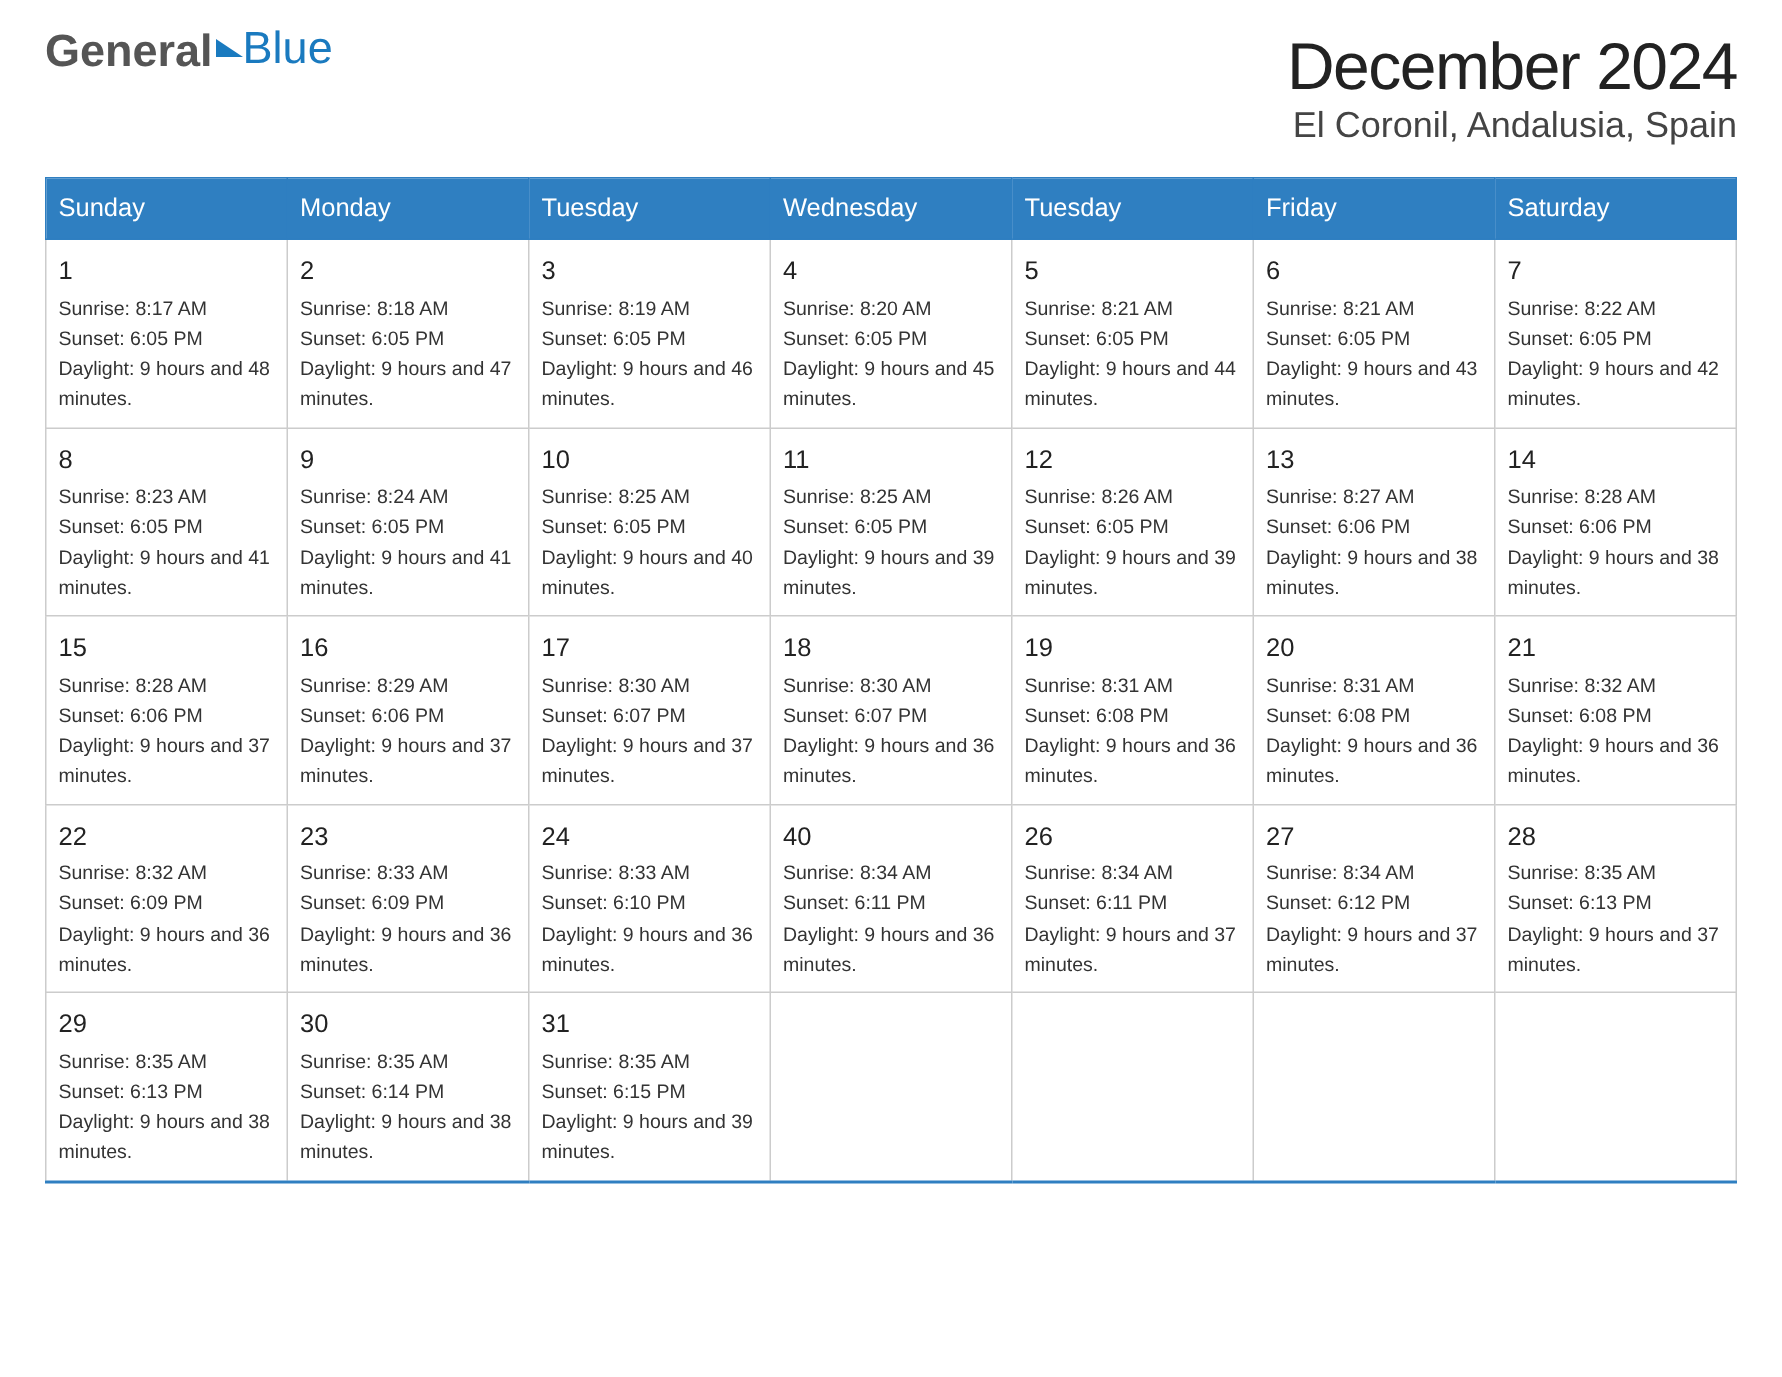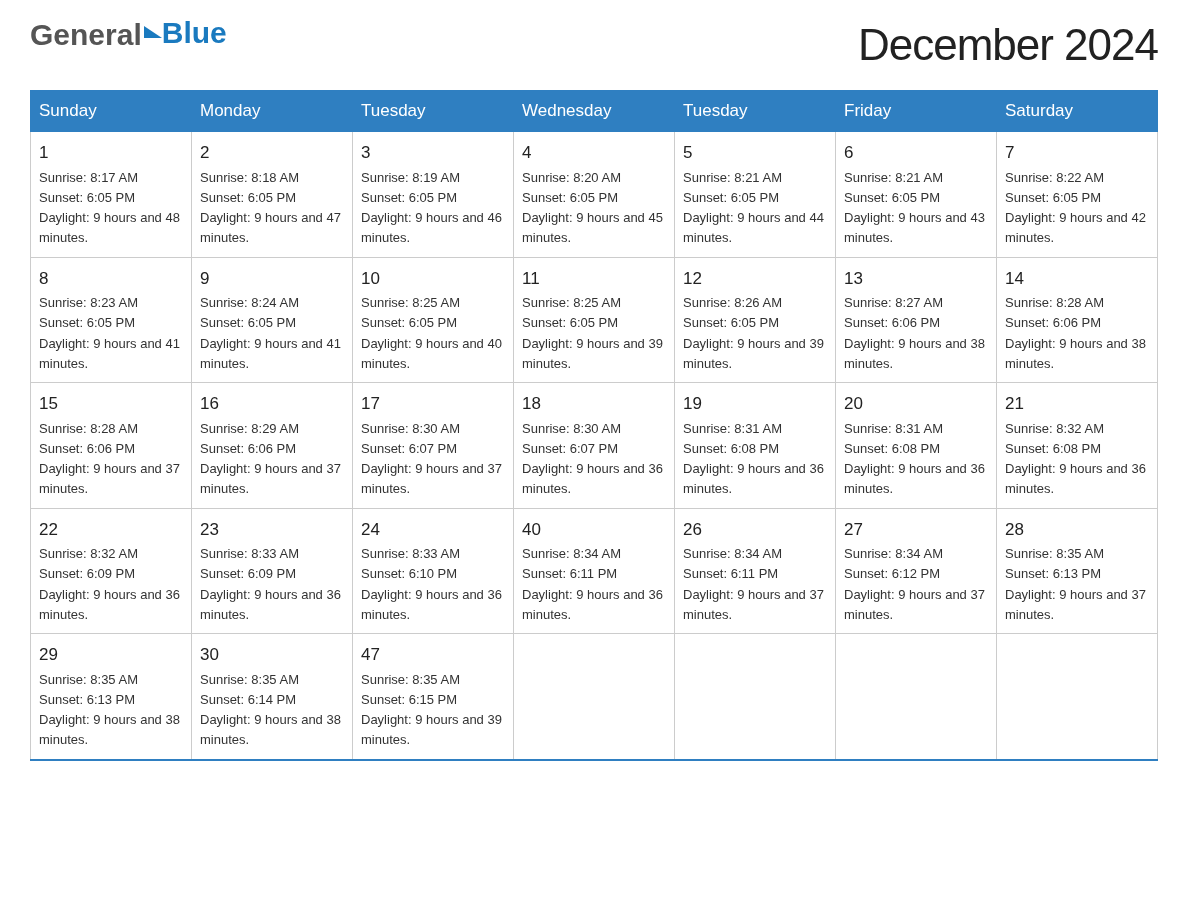--- a/index.html
+++ b/index.html
@@ -99,38 +99,39 @@
     .logo-arrow {
       width: 0; height: 0;
       border-style: solid;
       border-width: 12px 0 0 18px;
       border-color: transparent transparent transparent #1a7abf;
       margin-left: 2px;
       margin-top: -6px;
     }
     .logo-row2 {
       font-size: 30px;
-      font-weight: bold;
+      font-weight: normal;
       color: #1a7abf;
       margin-top: -4px;
     }
   </style>
 </head>
 <body>
 
 <div class="header">
   <div class="logo">
     <div class="logo-row1">
       <span class="logo-text-general">General</span>
       <div class="logo-arrow"></div>
     </div>
     <div class="logo-row2">Blue</div>
   </div>
   <div class="title-block">
     <div class="month-title">December 2024</div>
+    <div class="location-title">El Coronil, Andalusia, Spain</div>
   </div>
 </div>
 
 <table>
   <thead>
     <tr>
       <th>Sunday</th>
       <th>Monday</th>
       <th>Tuesday</th>
       <th>Wednesday</th>
@@ -263,21 +264,21 @@
       <tr>
         <td>
         <span class="day-number">29</span>
         <span class="day-info">Sunrise: 8:35 AM<br>Sunset: 6:13 PM<br>Daylight: 9 hours and 38 minutes.</span>
       </td>
         <td>
         <span class="day-number">30</span>
         <span class="day-info">Sunrise: 8:35 AM<br>Sunset: 6:14 PM<br>Daylight: 9 hours and 38 minutes.</span>
       </td>
         <td>
-        <span class="day-number">47</span>
+        <span class="day-number">31</span>
         <span class="day-info">Sunrise: 8:35 AM<br>Sunset: 6:15 PM<br>Daylight: 9 hours and 39 minutes.</span>
       </td>
         <td class="empty-cell"></td>
         <td class="empty-cell"></td>
         <td class="empty-cell"></td>
         <td class="empty-cell"></td>
       </tr>
     </tbody>
 </table>
 

